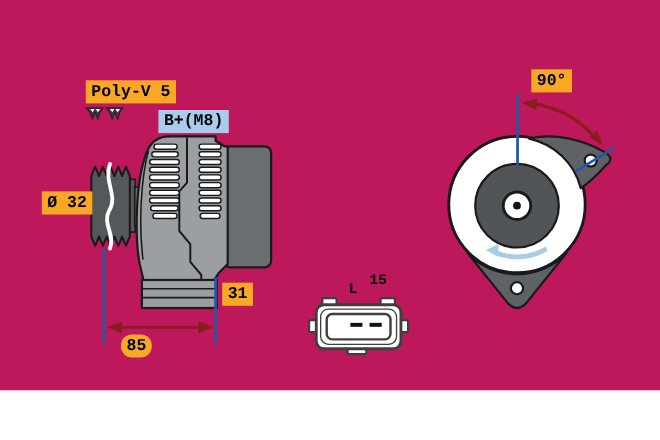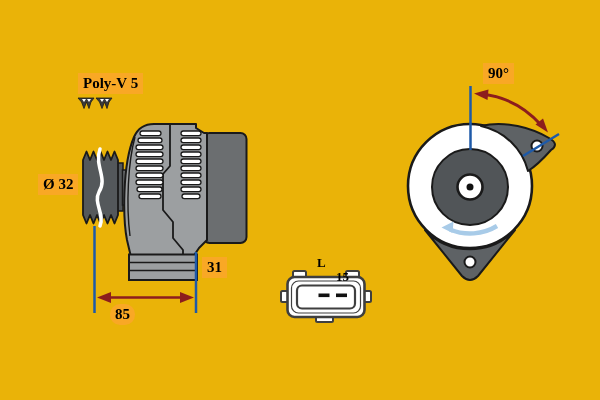--- a/index.html
+++ b/index.html
@@ -1,17 +1,17 @@
 <!DOCTYPE html>
 <html><head>
 <meta charset="utf-8">
 <style>
   html,body{margin:0;padding:0;background:#fff;}
-  .stage{position:relative;width:600px;height:400px;background:#eab308;overflow:hidden;
-         font-family:Liberation Serif, serif;}
+  .stage{position:relative;width:600px;height:355px;background:#be185d;overflow:hidden;
+         font-family:Liberation Mono, monospace;}
   .stage svg{position:absolute;left:0;top:0;}
   .lbl{position:absolute;font-weight:bold;font-size:15px;line-height:19px;
        color:#000;padding:1px 5px;white-space:nowrap;}
   .lbl.yellow{background:#F9A825;}
   .lbl.blue{background:#A9CCEC;}
   .lbl.plain{background:transparent;padding:0;font-size:13px;line-height:14px;}
 </style>
 </head>
 <body>
 
@@ -121,22 +121,23 @@
     </g>
 
     <g>
       <path d="M497,226 A52,52 0 0 1 450,229.5" fill="none" stroke="#A8CBE8" stroke-width="4.5"></path>
       <polygon points="441.5,227.5 453.5,221.5 452.5,233" fill="#A8CBE8"></polygon>
     </g>
   </g>
 </svg>
 
 <div class="lbl yellow" style="left:78px;top:73px;">Poly-V 5</div>
+<div class="lbl blue" style="left:144px;top:100px;">B+(M8)</div>
 <div class="lbl yellow" style="left:38px;top:174px;">Ø 32</div>
 <div class="lbl yellow" style="left:202px;top:257px;">31</div>
 <div class="lbl yellow" style="left:110px;top:304px;border-radius:10px;">85</div>
 
 <div class="lbl plain" style="left:317px;top:256px;">L</div>
-<div class="lbl plain" style="left:336px;top:270px;">15</div>
+<div class="lbl plain" style="left:336px;top:248px;">15</div>
 
 <div class="lbl yellow" style="left:483px;top:63px;">90°</div>
 
 </div>
 
 </body></html>

